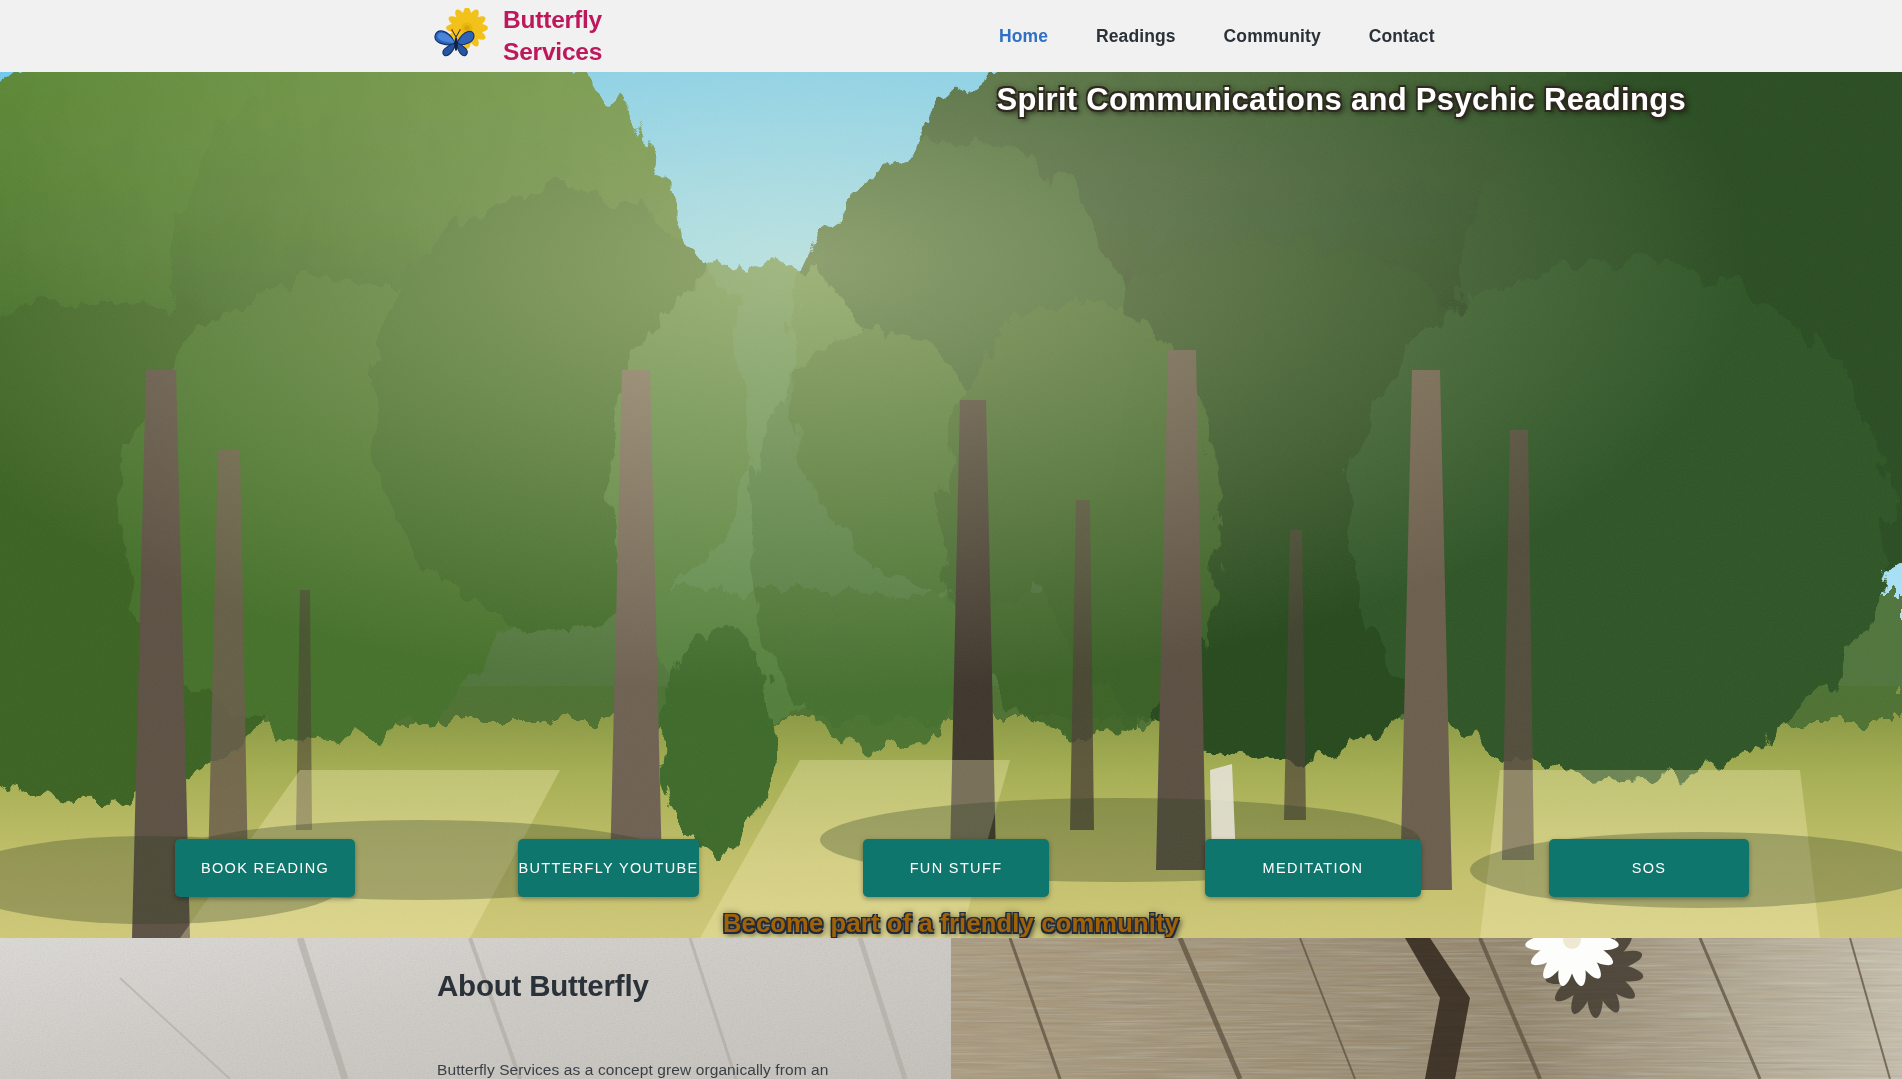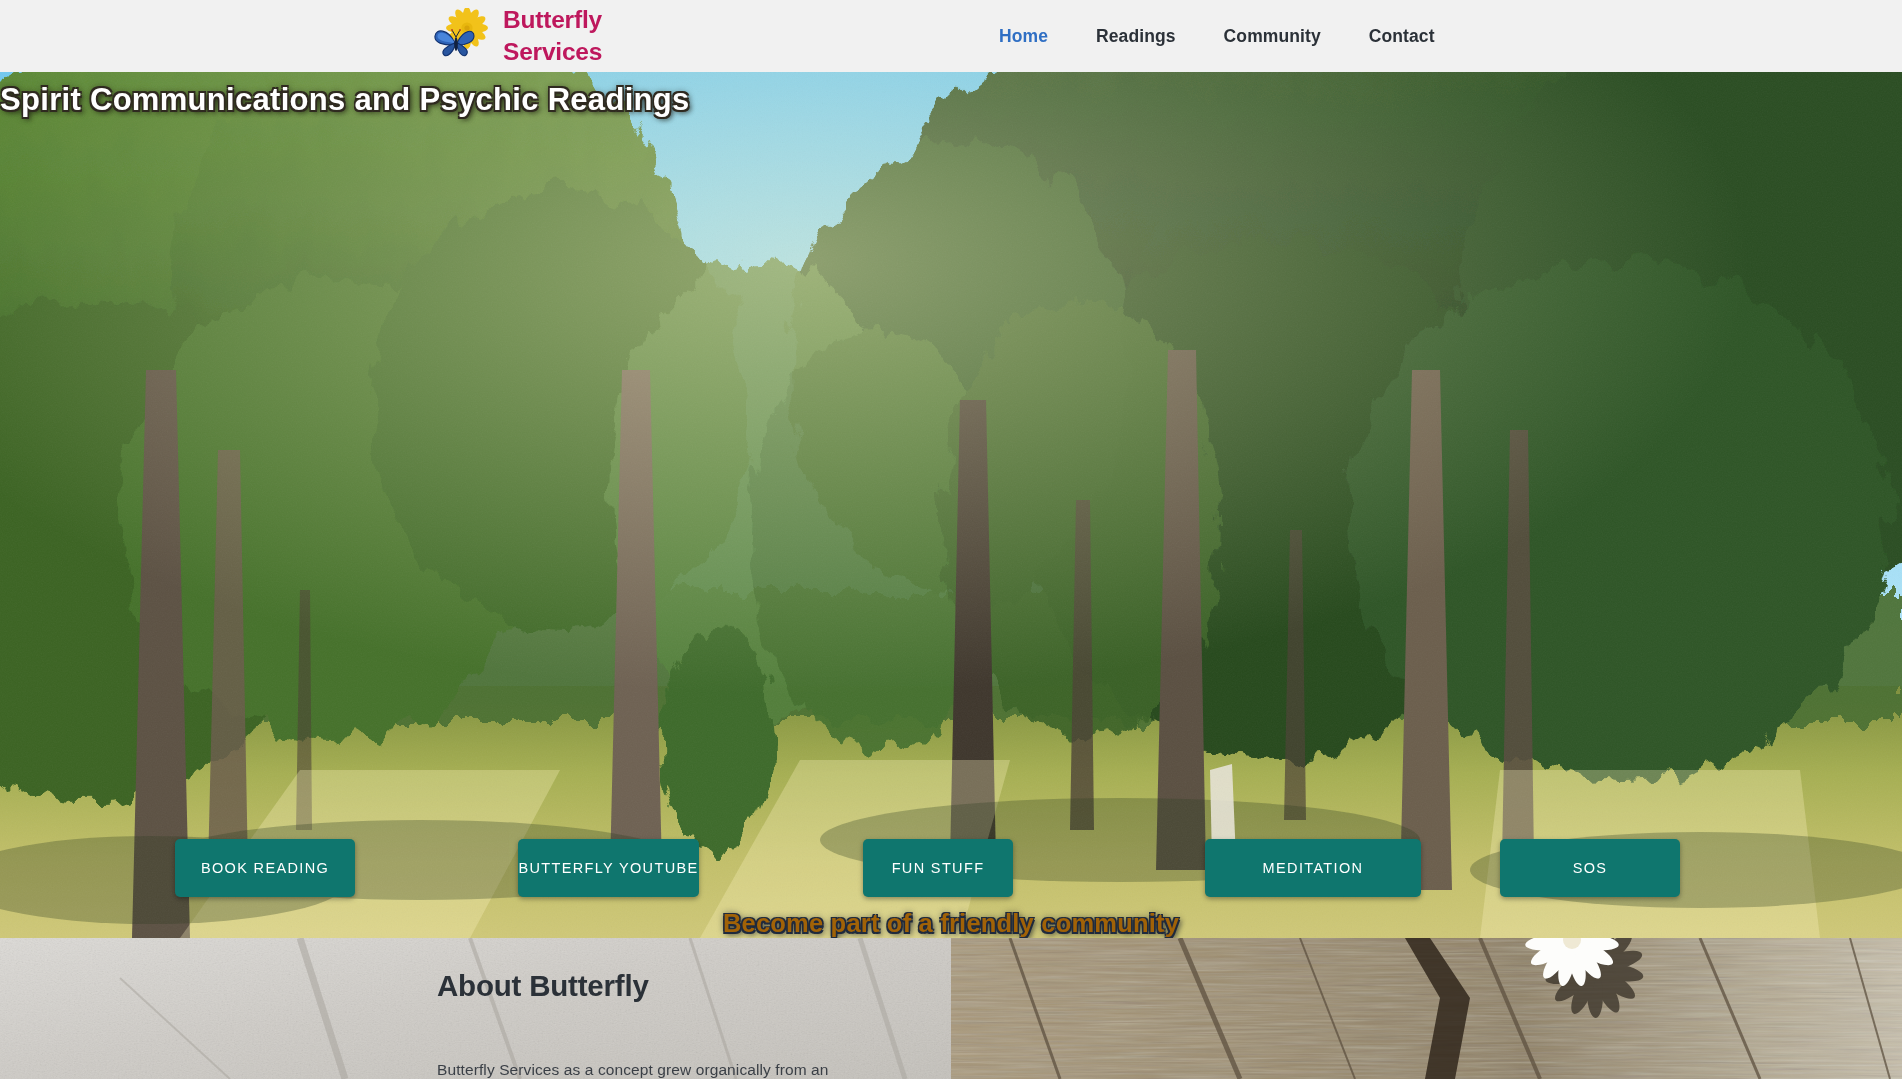--- a/index.html
+++ b/index.html
@@ -74,21 +74,21 @@
     height: 868px;
     overflow: hidden;
   }
   .hero-photo { position: absolute; inset: 0; overflow: hidden; }
   .hero-photo svg { display: block; width: 1902px; height: 868px; }
 
   .hero-title {
     position: absolute;
     top: 12px; left: 0;
     width: 1686px;
-    text-align: left;
+    text-align: right;
     font-size: 31px;
     font-weight: 700;
     color: #ffffff;
     letter-spacing: 0.3px;
     z-index: 10;
     text-shadow:
       -1.6px -1.6px 0 #2f2a20, 1.6px -1.6px 0 #2f2a20,
       -1.6px  1.6px 0 #2f2a20, 1.6px  1.6px 0 #2f2a20,
       0 0 7px rgba(20,16,10,.8), 3px 3px 5px rgba(20,16,10,.6);
   }
@@ -114,23 +114,23 @@
     letter-spacing: 1.35px;
     cursor: pointer;
     box-shadow: 0 2px 5px rgba(0,0,0,.35);
     white-space: nowrap;
     display: flex;
     align-items: center;
     justify-content: center;
   }
   .cta-btn:nth-of-type(1) { left: 175px;  width: 180px; }
   .cta-btn:nth-of-type(2) { left: 518px;  width: 181px; }
-  .cta-btn:nth-of-type(3) { left: 863px;  width: 150px; }
+  .cta-btn:nth-of-type(3) { left: 863px;  width: 186px; }
   .cta-btn:nth-of-type(4) { left: 1205px; width: 216px; }
-  .cta-btn:nth-of-type(5) { left: 1500px; width: 180px; }
+  .cta-btn:nth-of-type(5) { left: 1549px; width: 200px; }
 
   .hero-tagline {
     position: absolute;
     top: 839px; left: 0;
     width: 1902px;
     text-align: center;
     font-size: 25.5px;
     font-weight: 700;
     color: #a16207;
     letter-spacing: 0.2px;

